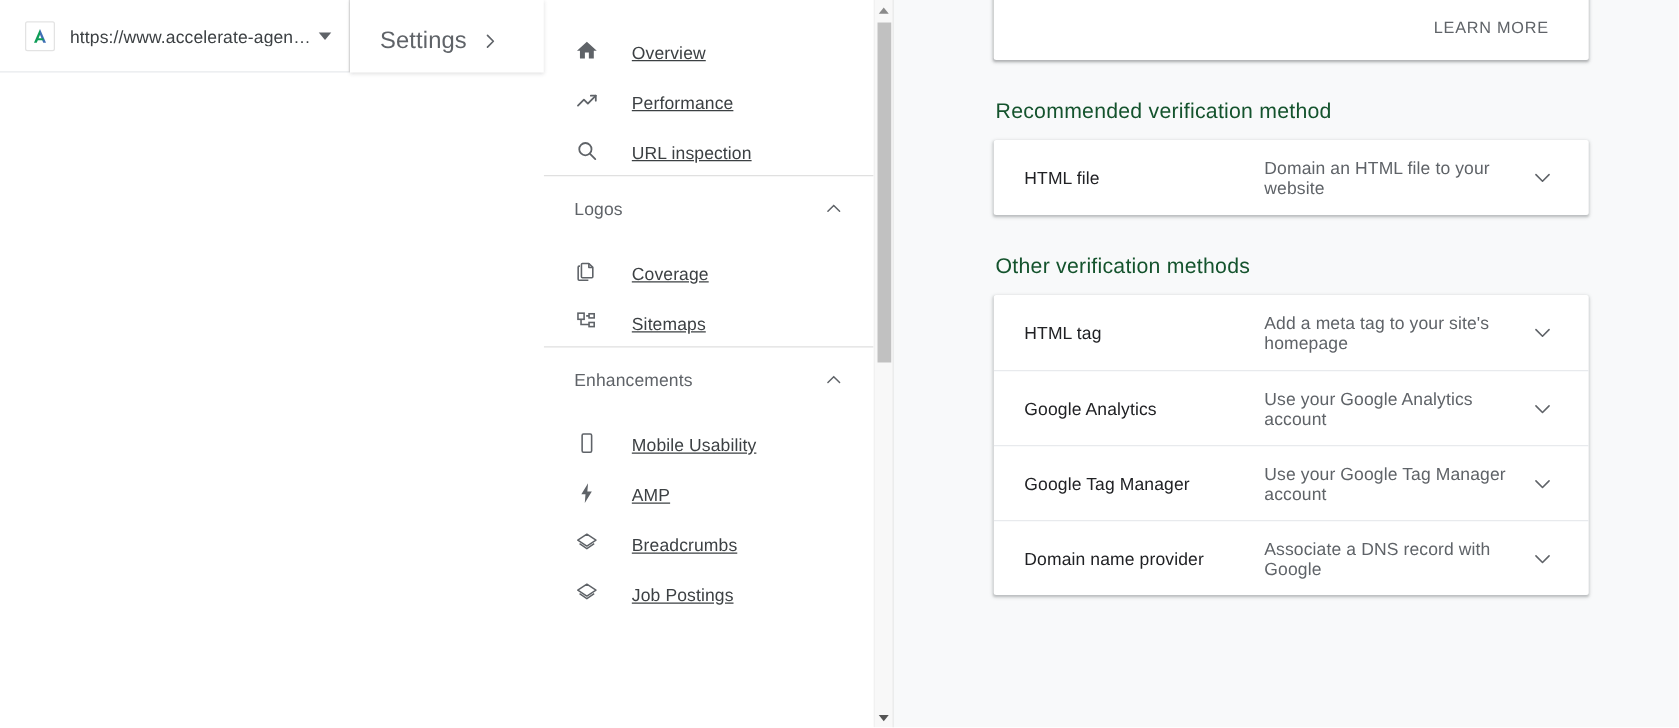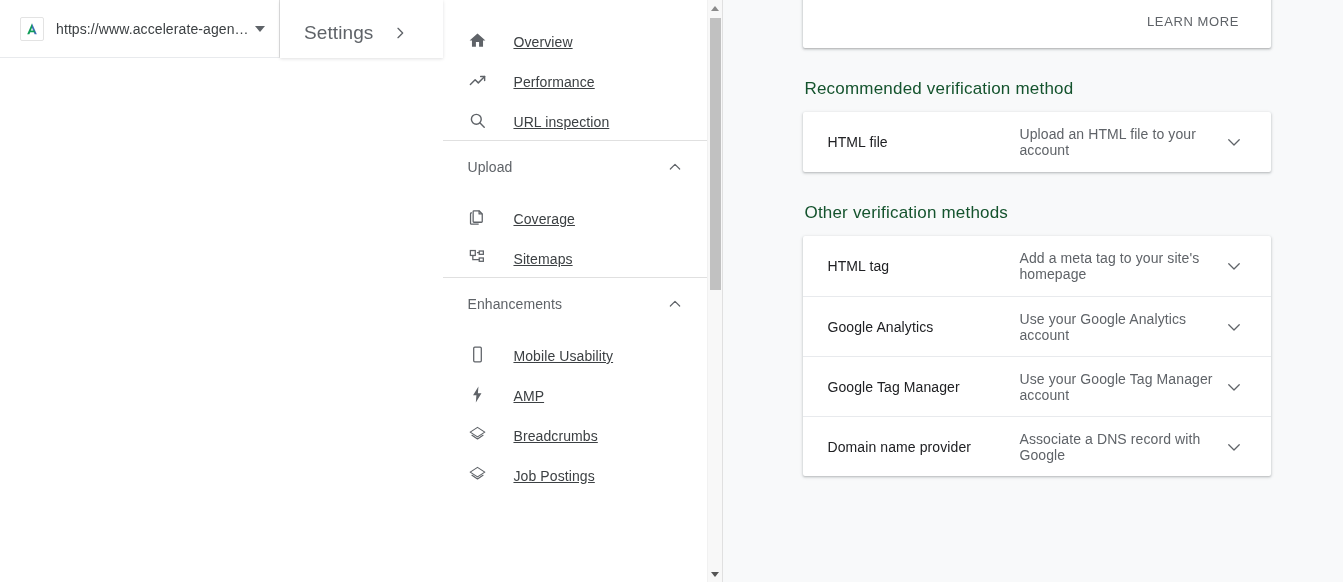--- a/index.html
+++ b/index.html
@@ -73,21 +73,20 @@
   
   .page-header {
     flex: 1 1 auto;
     display: flex;
     align-items: center;
     padding: 8px 24px 0 24px;
     background: #fff;
     box-shadow: 0 1px 3px rgba(60,64,67,.16);
     position: relative;
     z-index: 20;
-    gap: 8px;
   }
   .crumb {
     font-size: 19px;
     color: #5f6368;
     cursor: pointer;
     letter-spacing: .1px;
   }
   .crumb-sep {
     margin: 0 11px;
     display: inline-flex;
@@ -348,21 +347,21 @@
               <circle cx="10.5" cy="10.5" r="6.2"></circle>
               <line x1="15.2" y1="15.2" x2="20.5" y2="20.5"></line>
             </svg>
           </span>
           <span class="nav-label">URL inspection</span>
         </div>
 
         <div class="nav-divider"></div>
 
         <div class="nav-section">
-          <span class="nav-section-label">Upload</span>
+          <span class="nav-section-label">Logos</span>
           <span class="nav-section-chev">
             <svg width="16" height="16" viewBox="0 0 24 24" fill="none" stroke="currentColor" stroke-width="1.8" stroke-linecap="round" stroke-linejoin="round">
               <polyline points="5 15 12 8 19 15"></polyline>
             </svg>
           </span>
         </div>
 
         <div class="nav-item">
           <span class="nav-icon">
             <svg width="19" height="19" viewBox="0 0 24 24" fill="none" stroke="currentColor" stroke-width="1.6" stroke-linejoin="round">
@@ -454,21 +453,21 @@
 
         <div class="info-card">
           <span class="learn-more">Learn more</span>
         </div>
 
         <div class="section-label">Recommended verification method</div>
 
         <div class="method-card">
           <div class="method-row">
             <span class="method-name">HTML file</span>
-            <span class="method-desc">Upload an HTML file to your account</span>
+            <span class="method-desc">Domain an HTML file to your website</span>
             <span class="method-chev">
               <svg width="18" height="18" viewBox="0 0 24 24" fill="none" stroke="currentColor" stroke-width="1.7" stroke-linecap="round" stroke-linejoin="round">
                 <polyline points="5 9 12 16 19 9"></polyline>
               </svg>
             </span>
           </div>
         </div>
 
         <div class="section-label">Other verification methods</div>
 

